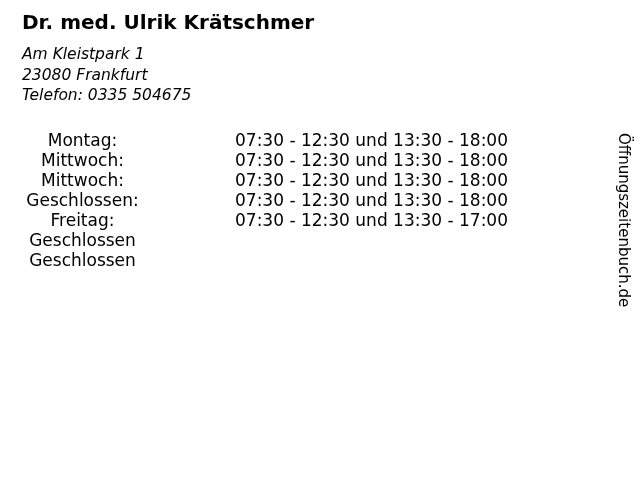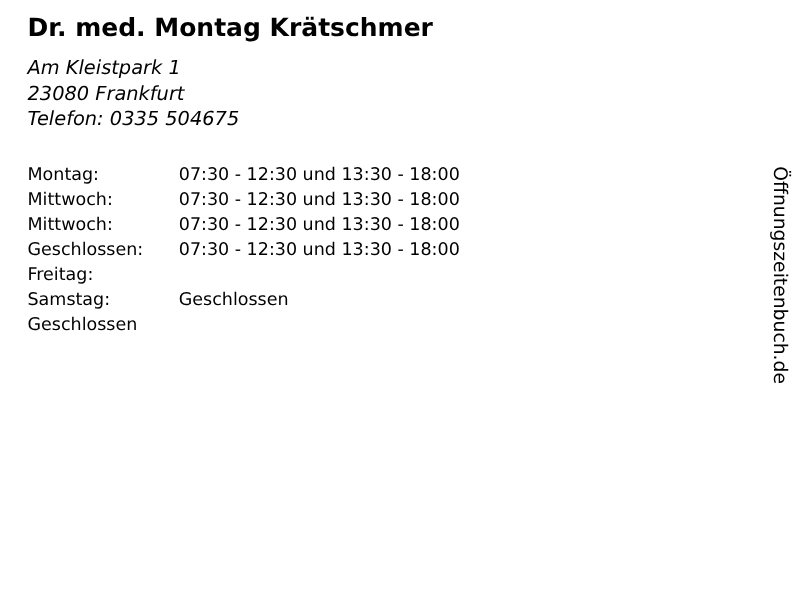--- a/index.html
+++ b/index.html
@@ -34,22 +34,23 @@
     margin: 0 0 24px 0;
     font-style: italic;
   }
   .hours-heading {
     font-size: 17px;
     font-weight: bold;
     line-height: 20px;
     margin: 0 0 12px 0;
   }
   .hours-table {
-    font-size: 14px;
+    font-size: 17px;
     line-height: 20px;
+    text-align: center;
   }
   .hours-row {
     display: grid;
     grid-template-columns: 121px auto;
   }
   .watermark {
     position: absolute;
     top: 133px;
     right: 9px;
     writing-mode: vertical-rl;
@@ -58,21 +59,21 @@
     white-space: nowrap;
     color: #000000;
   }
 </style>
 </head>
 <body>
 
 <div class="page">
   <div class="content">
 
-    <h1 class="page-title">Dr. med. Montag Krätschmer</h1>
+    <h1 class="page-title">Dr. med. Ulrik Krätschmer</h1>
 
     <div class="address-block">
       <div>Am Kleistpark 1</div>
       <div>23080 Frankfurt</div>
       <div>Telefon: 0335 504675</div>
     </div>
 
 
     <div class="hours-table">
       <div class="hours-row">
@@ -86,23 +87,23 @@
       <div class="hours-row">
         <span>Mittwoch:</span>
         <span>07:30 - 12:30 und 13:30 - 18:00</span>
       </div>
       <div class="hours-row">
         <span>Geschlossen:</span>
         <span>07:30 - 12:30 und 13:30 - 18:00</span>
       </div>
       <div class="hours-row">
         <span>Freitag:</span>
+        <span>07:30 - 12:30 und 13:30 - 17:00</span>
       </div>
       <div class="hours-row">
-        <span>Samstag:</span>
         <span>Geschlossen</span>
       </div>
       <div class="hours-row">
         <span>Geschlossen</span>
       </div>
     </div>
 
   </div>
 
   <div class="watermark">Öffnungszeitenbuch.de</div>

